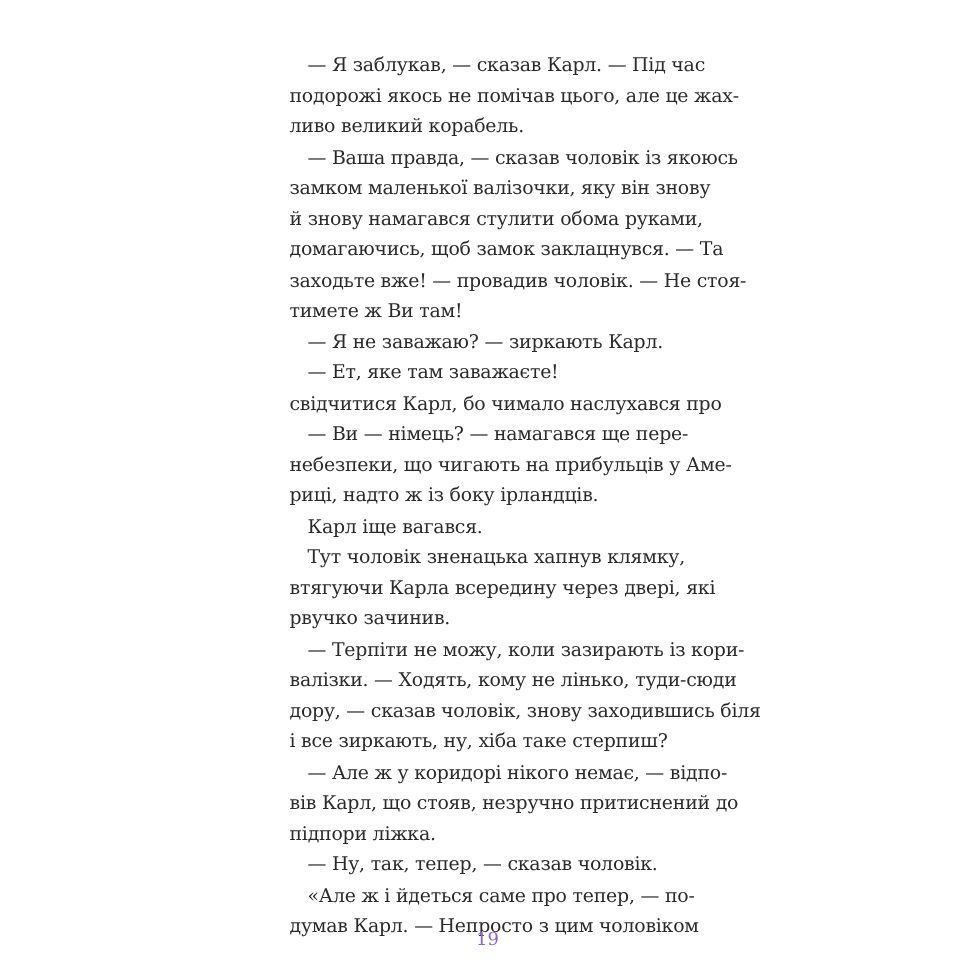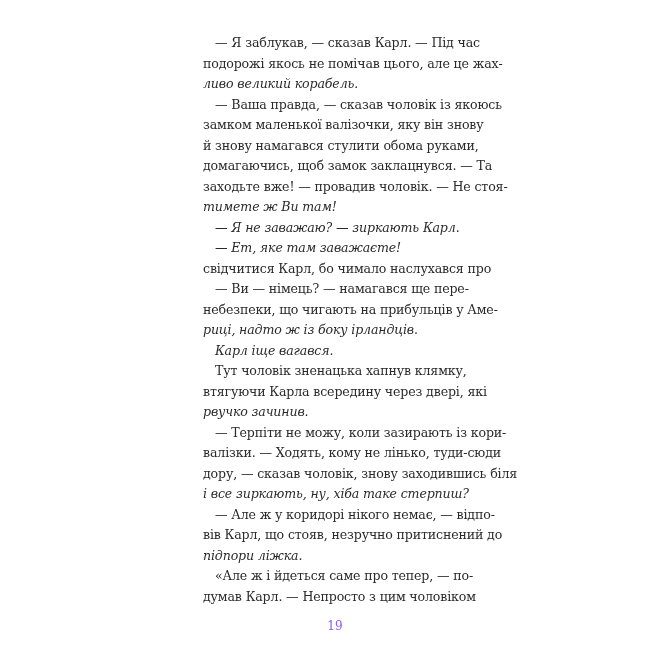--- a/index.html
+++ b/index.html
@@ -1,21 +1,21 @@
 <!DOCTYPE html>
 <html><head>
 <meta charset="utf-8">
 <style>
   html, body { margin:0; padding:0; background:#ffffff; }
   body { width:650px; height:650px; position:relative; overflow:hidden; }
-  .page { position:absolute; left:10px; top:0; width:638px; height:650px; background:#ffffff; }
+  .page { position:absolute; left:0; top:0; width:638px; height:650px; background:#ffffff; }
   .text { position:absolute; left:193px; top:33px; width:258px; font-family:"DejaVu Serif", serif; font-size:12.6px; color:#2a2a2a; }
   .line { height:20.5px; line-height:20.5px; white-space:nowrap; text-align:justify; text-align-last:justify; letter-spacing:-0.15px; }
   .line.indent { padding-left:12px; }
-  .line.last { text-align-last:left;font-style:italic; }
+  .line.last { text-align-last:left; }
   .pagenum { position:absolute; left:0; width:650px; top:619px; text-align:center; font-family:"DejaVu Serif", serif; font-size:12px; color:#8b5cf6; }
 </style>
 </head>
 <body>
 
 <div class="page">
   <div class="text" id="text-block">
       <div class="line indent">— Я заблукав, — сказав Карл. — Під час</div>
       <div class="line">подорожі якось не помічав цього, але це жах-</div>
       <div class="line last">ливо великий корабель.</div>
@@ -35,17 +35,18 @@
       <div class="line indent">Тут чоловік зненацька хапнув клямку,</div>
       <div class="line">втягуючи Карла всередину через двері, які</div>
       <div class="line last">рвучко зачинив.</div>
       <div class="line indent">— Терпіти не можу, коли зазирають із кори-</div>
       <div class="line">валізки. — Ходять, кому не лінько, туди-сюди</div>
       <div class="line">дору, — сказав чоловік, знову заходившись біля</div>
       <div class="line last">і все зиркають, ну, хіба таке стерпиш?</div>
       <div class="line indent">— Але ж у коридорі нікого немає, — відпо-</div>
       <div class="line">вів Карл, що стояв, незручно притиснений до</div>
       <div class="line last">підпори ліжка.</div>
+      <div class="line indent last">— Ну, так, тепер, — сказав чоловік.</div>
       <div class="line indent">«Але ж і йдеться саме про тепер, — по-</div>
       <div class="line">думав Карл. — Непросто з цим чоловіком</div>
     </div>
   <div class="pagenum">19</div>
 </div>
 
 </body></html>

